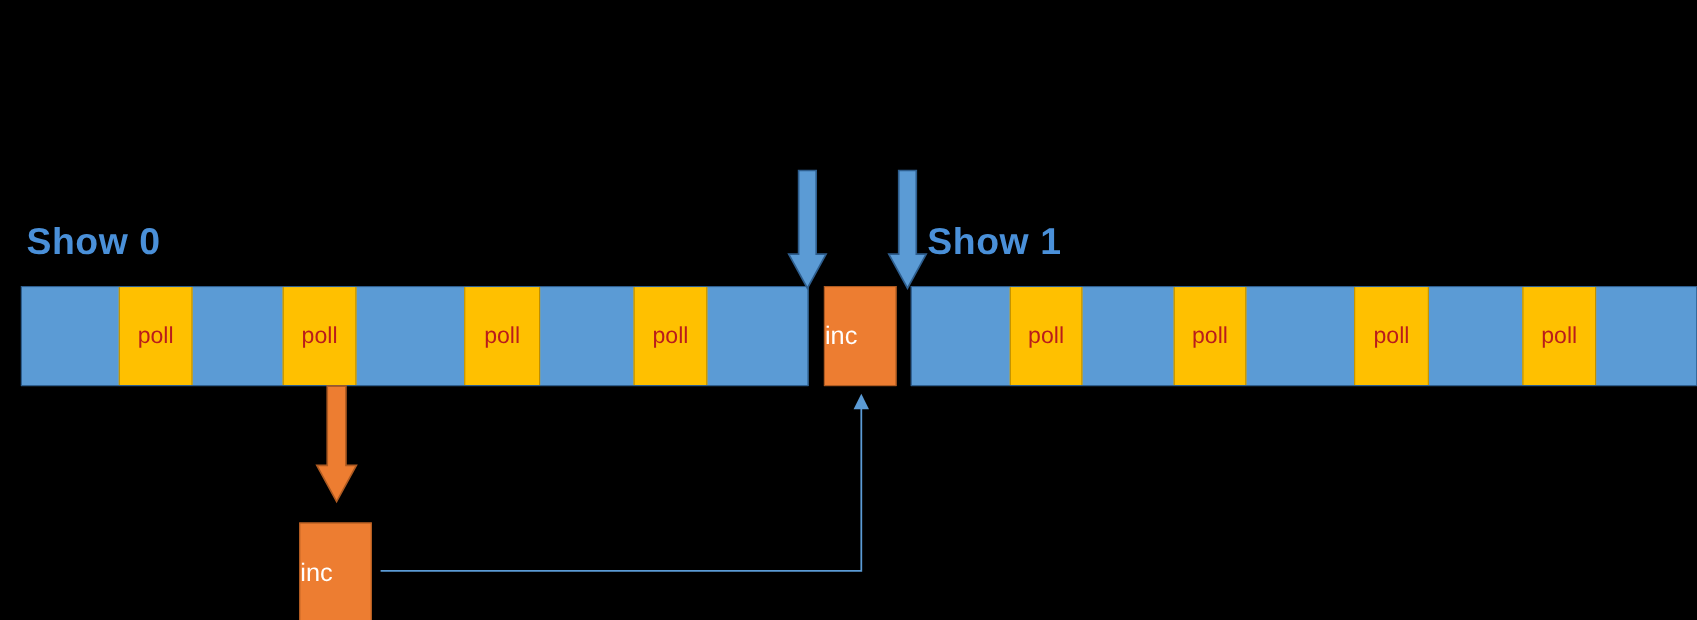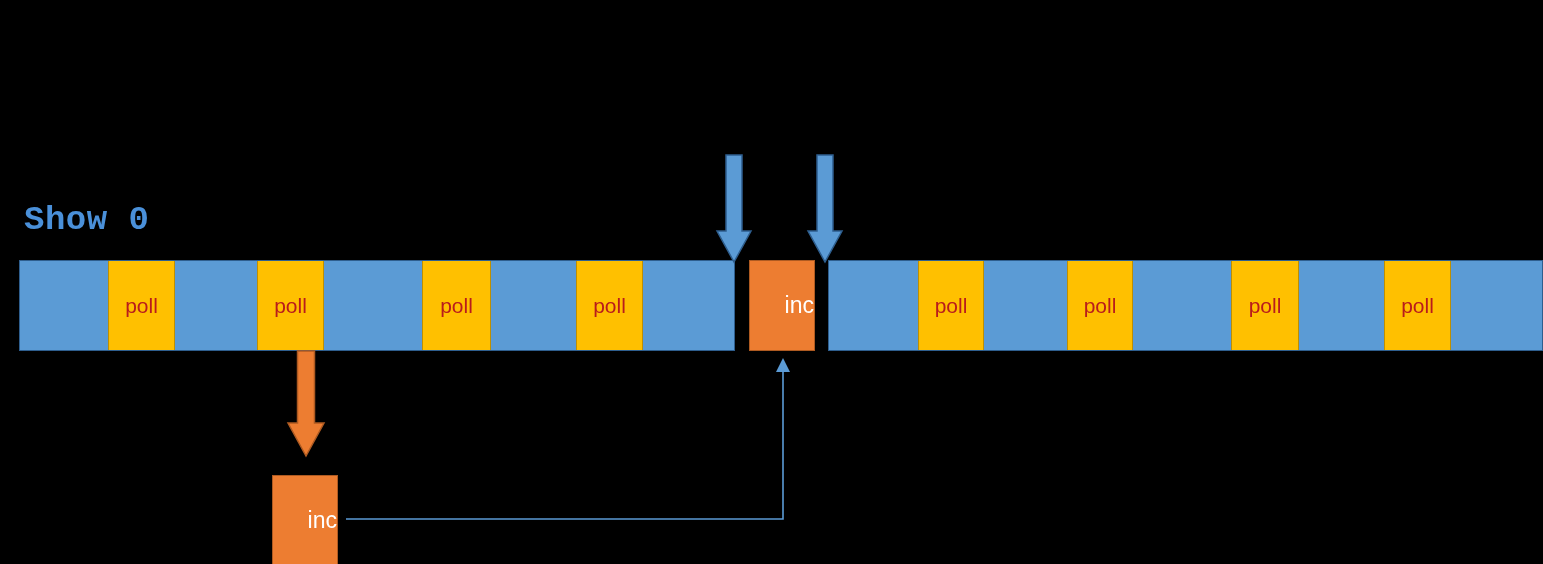--- a/index.html
+++ b/index.html
@@ -38,46 +38,46 @@
     font-size: 21px;
     line-height: 1;
   }
   .inc-box {
     position: absolute;
     background: #ED7D31;
     border: 1px solid #AE5A21;
     box-sizing: border-box;
     display: flex;
     align-items: center;
-    justify-content: flex-end;
+    justify-content: flex-start;
     color: #FFFFFF;
     font-size: 23px;
     line-height: 1;
   }
   .show-label {
     position: absolute;
     color: #4A90D9;
     font-size: 34px;
     font-weight: bold;
     letter-spacing: 0.5px;
     white-space: nowrap;
     line-height: 1;
-    font-family: Liberation Mono, monospace;
   }
   .arrow-svg {
     position: absolute;
     overflow: visible;
   }
 </style>
 </head>
 <body>
 
 <div id="canvas">
 
   <div class="show-label" id="label-show-0" style="left: 24px; top: 203px; color: rgb(74, 144, 217);">Show 0</div>
+  <div class="show-label" id="label-show-1" style="left: 843px; top: 203px; color: rgb(74, 144, 217);">Show 1</div>
 
   <div class="timeline" id="timeline-0" style="left: 19px; top: 260px; width: 716px; height: 91px; background: rgb(91, 155, 213); border-color: rgb(46, 94, 142);">
     <div class="slot poll" style="left: 88px; width: 67px; background: rgb(255, 192, 0); border-left-color: rgb(191, 143, 0); border-right-color: rgb(191, 143, 0);">
         <span>poll</span>
       </div>
     <div class="slot poll" style="left: 237px; width: 67px; background: rgb(255, 192, 0); border-left-color: rgb(191, 143, 0); border-right-color: rgb(191, 143, 0);">
         <span>poll</span>
       </div>
     <div class="slot poll" style="left: 402px; width: 69px; background: rgb(255, 192, 0); border-left-color: rgb(191, 143, 0); border-right-color: rgb(191, 143, 0);">
         <span>poll</span>

